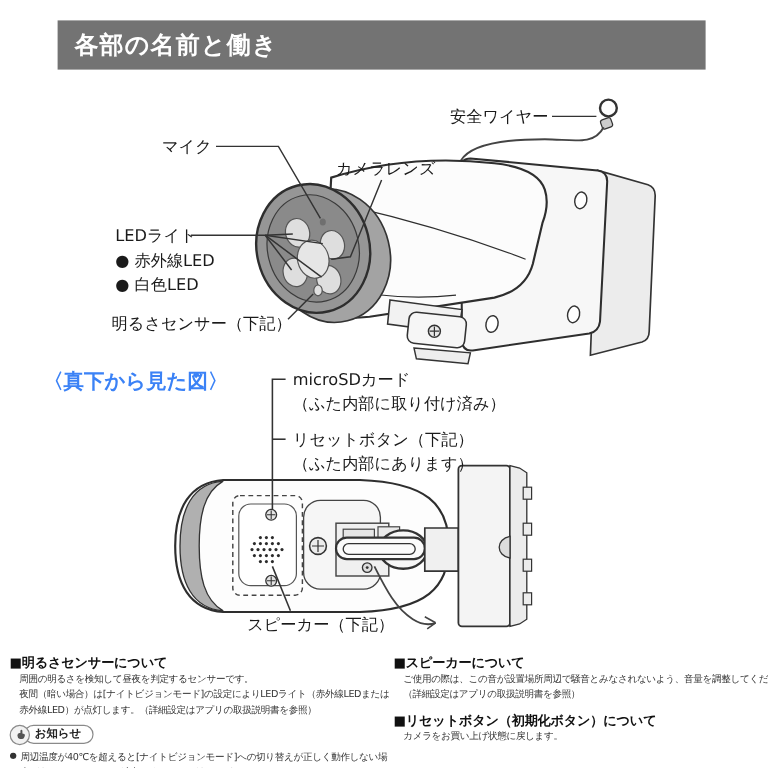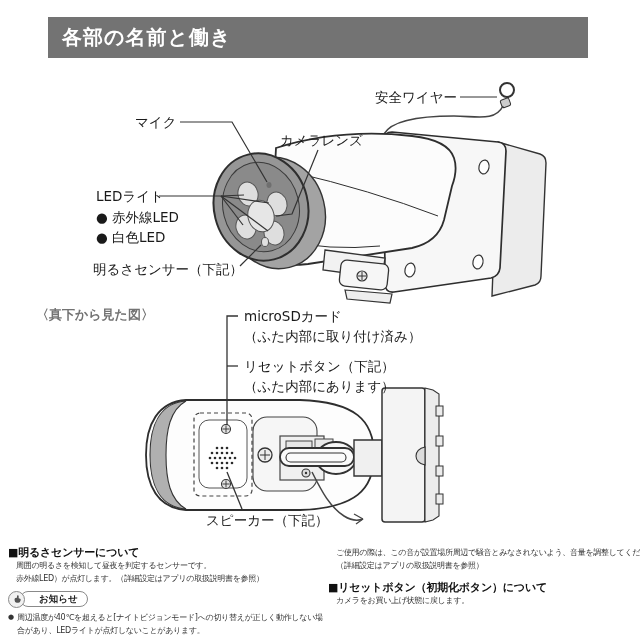--- a/index.html
+++ b/index.html
@@ -6,33 +6,33 @@
   .page{position:relative;width:640px;height:640px;background:#ffffff;overflow:hidden;
         font-family:"DejaVu Sans",sans-serif;color:#1a1a1a;}
   
   .header{position:absolute;left:48px;top:17px;width:540px;height:41px;
           background:#737373;display:flex;align-items:center;}
   .header span{color:#ffffff;font-weight:bold;font-size:20px;margin-left:14px;letter-spacing:1px;}
   
   .svg-abs{position:absolute;}
   svg text{font-family:"DejaVu Sans",sans-serif;font-size:13.5px;fill:#1a1a1a;}
   
-  .caption{position:absolute;left:36px;top:306px;font-size:13px;font-weight:bold;color:#737373;}
+  .caption{position:absolute;left:36px;top:306px;font-size:17px;font-weight:bold;color:#3b82f6;}
   
   .col{position:absolute;top:546px;font-size:8px;line-height:13px;color:#333;}
   .col-left{left:8px;width:316px;}
   .col-right{left:328px;width:308px;}
   .note-h{font-size:11px;font-weight:bold;color:#111;white-space:nowrap;letter-spacing:-0.2px;}
   .note-line{padding-left:8px;white-space:nowrap;letter-spacing:-0.3px;}
   .badge-row{display:flex;align-items:center;margin:6px 0 4px 0;height:16px;}
   .notice-icon{width:15px;height:15px;border:1px solid #8a8a8a;border-radius:50%;
                background:#f2f2f2;display:flex;align-items:center;justify-content:center;
                margin-right:-5px;position:relative;z-index:2;}
   .notice-pill{border:1px solid #8a8a8a;border-radius:8px;height:14px;line-height:14px;
-               padding:0 9px 0 18px;font-size:9.5px;font-weight:bold;color:#222;background:#fff;}
+               padding:0 9px 0 8px;font-size:9.5px;font-weight:bold;color:#222;background:#fff;}
   .bullet-item{display:flex;margin-top:2px;}
   .bullet-mark{font-size:7px;line-height:13px;margin-right:3px;flex:0 0 auto;}
   .bullet-text{letter-spacing:-0.3px;}
   .spacer8{height:9px;}
 </style>
 </head>
 <body>
 
 <div class="page">
 
@@ -190,38 +190,40 @@
     <text x="114" y="21">microSDカード</text>
     <text x="114" y="41">（ふた内部に取り付け済み）</text>
     <text x="114" y="71">リセットボタン（下記）</text>
     <text x="114" y="91">（ふた内部にあります）</text>
     <text x="76" y="225">スピーカー（下記）</text>
   </svg>
 
   <div class="col col-left">
     <div class="note-h">■明るさセンサーについて</div>
     <div class="note-line">周囲の明るさを検知して昼夜を判定するセンサーです。</div>
+    <div class="note-line">夜間（暗い場合）は[ナイトビジョンモード]の設定によりLEDライト（赤外線LEDまたは</div>
     <div class="note-line">赤外線LED）が点灯します。（詳細設定はアプリの取扱説明書を参照）</div>
 
     <div class="badge-row">
       <span class="notice-icon">
         <svg width="10" height="10" viewBox="0 0 12 12">
           <path d="M3,7 Q3,4.5 5,4.5 L6,4.5 L6,2.5 Q6,1.4 7,1.4 Q8,1.4 8,2.5 L8,5 L9.8,5.6 Q10.9,6.1 10.4,7.6 L9.5,9.6 Q9,10.6 7.5,10.6 L5.5,10.6 Q3,10 3,7 Z" fill="#555"></path>
         </svg>
       </span>
       <span class="notice-pill">お知らせ</span>
     </div>
 
     <div class="bullet-item">
       <span class="bullet-mark">●</span>
       <span class="bullet-text">周辺温度が40℃を超えると[ナイトビジョンモード]への切り替えが正しく動作しない場合があり、LEDライトが点灯しないことがあります。</span>
     </div>
   </div>
 
   <div class="col col-right">
+    <div class="note-h">■スピーカーについて</div>
     <div class="note-line">ご使用の際は、この音が設置場所周辺で騒音とみなされないよう、音量を調整してください。</div>
     <div class="note-line">（詳細設定はアプリの取扱説明書を参照）</div>
     <div class="spacer8"></div>
     <div class="note-h">■リセットボタン（初期化ボタン）について</div>
     <div class="note-line">カメラをお買い上げ状態に戻します。</div>
   </div>
 
 </div>
 
 </body></html>

